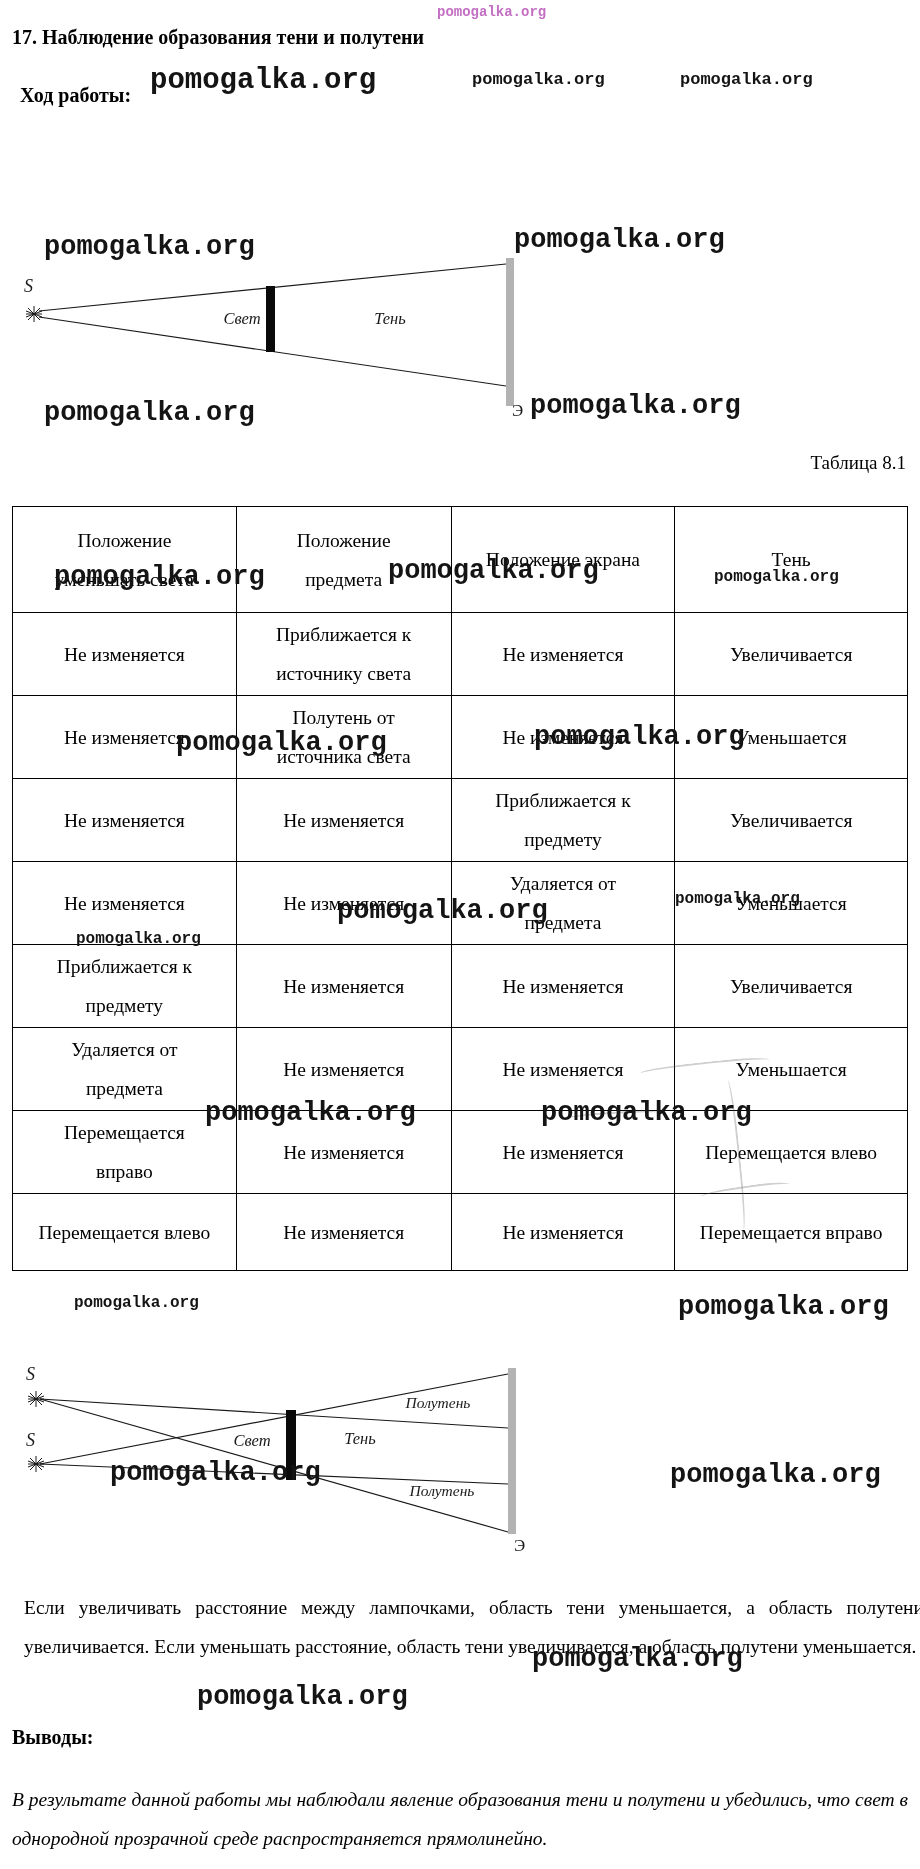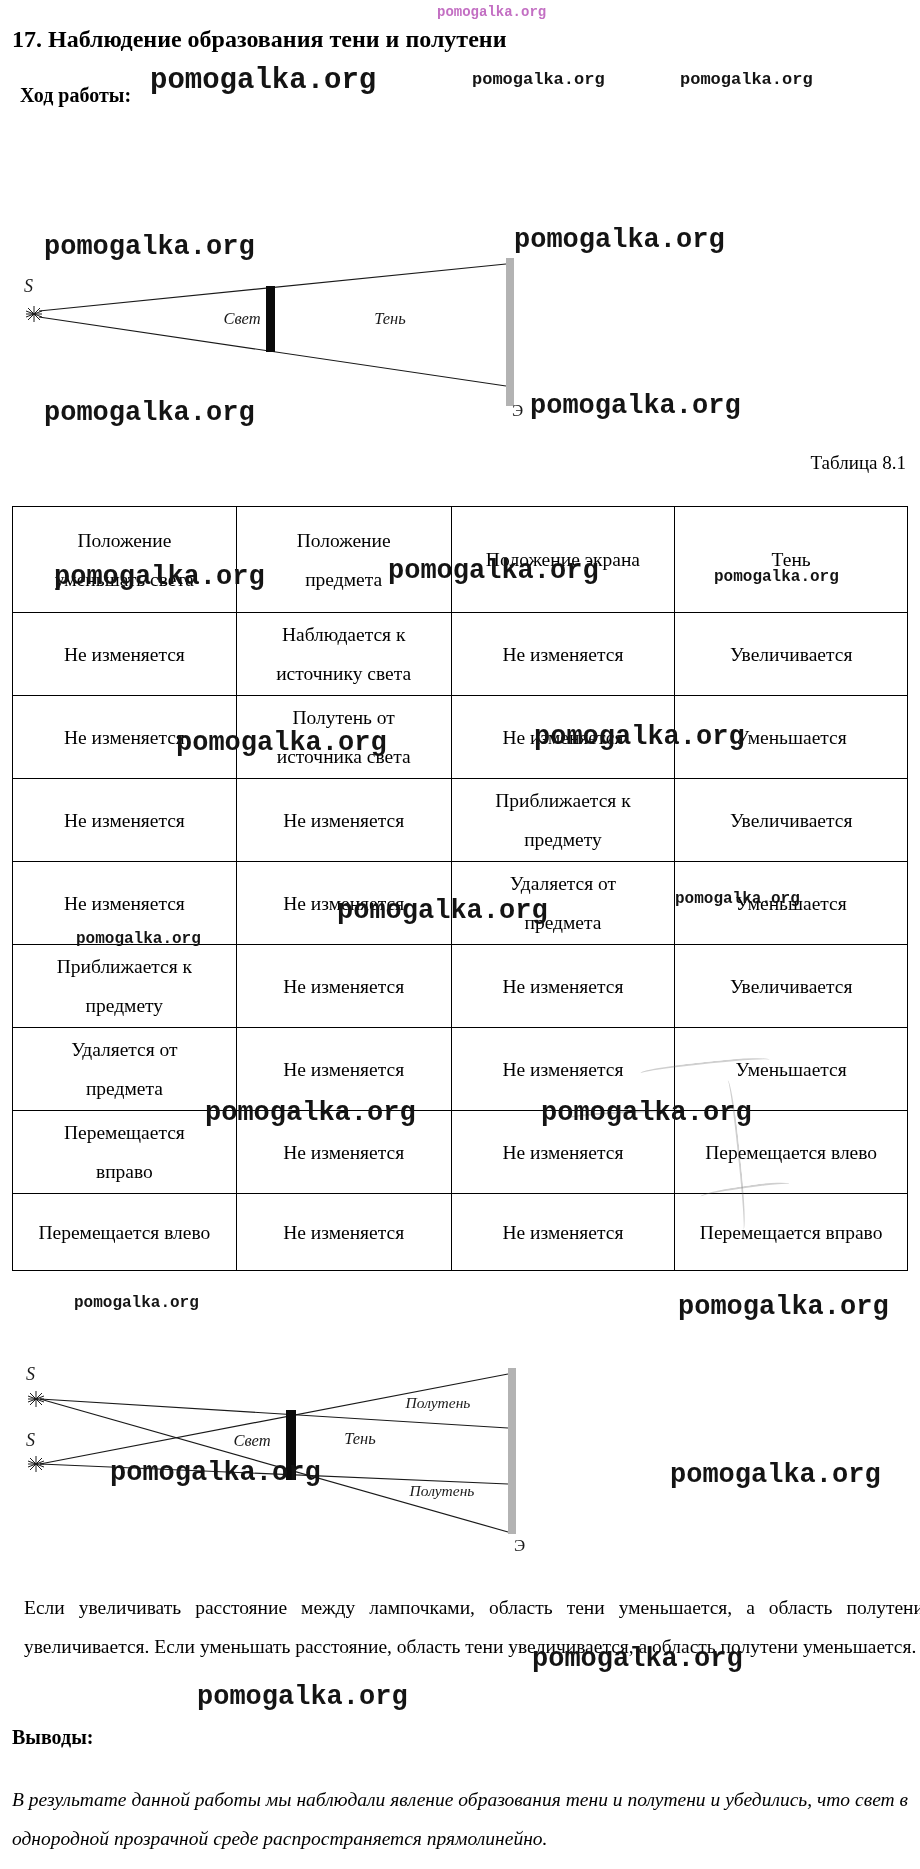--- a/index.html
+++ b/index.html
@@ -1,21 +1,21 @@
 <!DOCTYPE html>
 <html><head>
 <meta charset="utf-8">
 <style>
   * { margin:0; padding:0; box-sizing:border-box; }
   html,body { background:#fff; }
   body { width:920px; font-family:"Liberation Serif", serif; color:#000; }
   .page { position:relative; width:920px; height:1869px; background:#fff; overflow:hidden; }
   .abs { position:absolute; }
 
-  .title { left:12px; top:26px; font-size:24px; font-weight:bold; }
+  .title { left:12px; top:26px; font-size:20px; font-weight:bold; }
   .procedure { left:12px; top:84px; font-size:20px; font-weight:bold;margin-left:8px; }
   .para { font-size:19.5px; line-height:2.0; text-align:justify; }
   .para1 { left:12px; top:136px; width:896px; }
   .caption { top:452px; right:14px; font-size:19px; }
   .table-wrap { left:12px; top:506px; width:896px; }
   table { width:100%; border-collapse:collapse; border:1.5px solid #000; }
   th, td { border:1px solid #000; text-align:center; vertical-align:middle;
            font-size:19.5px; font-weight:normal; line-height:2.0; padding:2px 22px; }
   thead tr { height:106px; }
   tbody tr { height:77px; }
@@ -93,21 +93,21 @@
         <tr>
           <th>Положение уменьшать света</th>
           <th>Положение предмета</th>
           <th>Положение экрана</th>
           <th>Тень</th>
         </tr>
       </thead>
       <tbody>
         <tr>
           <td>Не изменяется</td>
-          <td>Наблюдается к источнику света</td>
+          <td>Приближается к источнику света</td>
           <td>Не изменяется</td>
           <td>Увеличивается</td>
         </tr>
         <tr>
           <td>Не изменяется</td>
           <td>Полутень от источника света</td>
           <td>Не изменяется</td>
           <td>Уменьшается</td>
         </tr>
         <tr>

